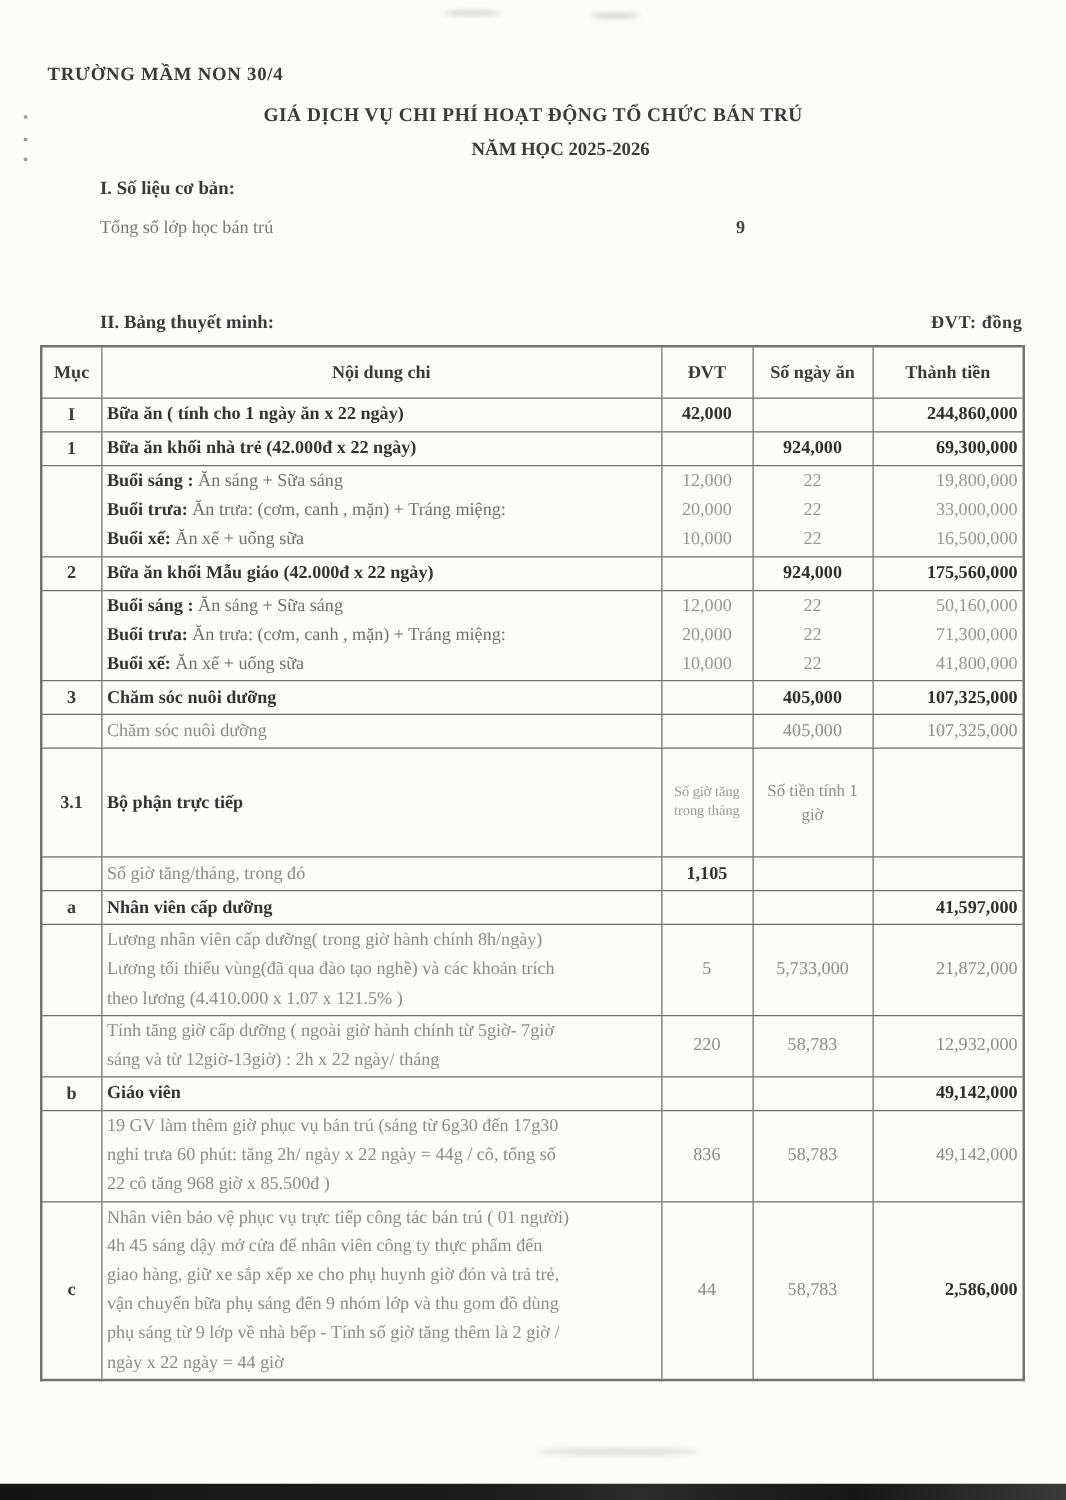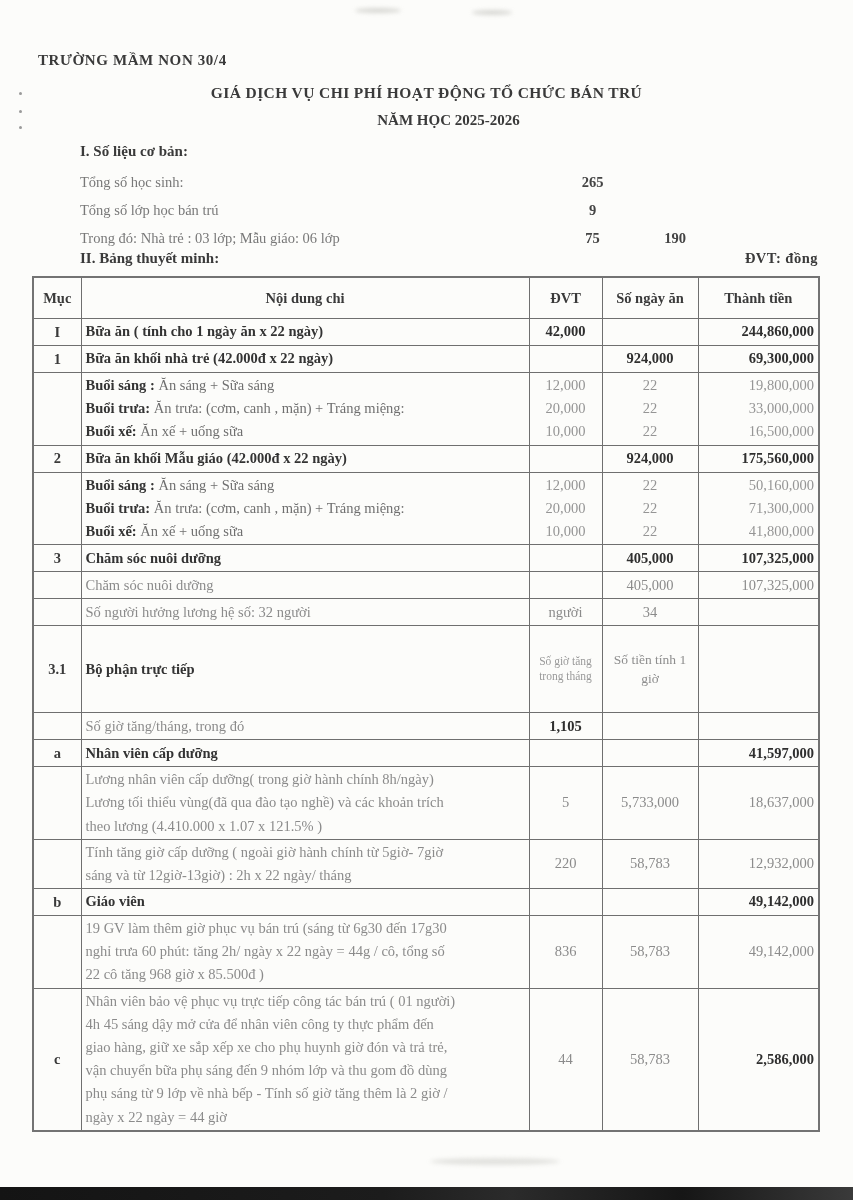--- a/index.html
+++ b/index.html
@@ -98,33 +98,23 @@
 
 <div class="page">
 
   <div class="school">TRƯỜNG MẦM NON 30/4</div>
   <div class="title1">GIÁ DỊCH VỤ CHI PHÍ HOẠT ĐỘNG TỔ CHỨC BÁN TRÚ</div>
   <div class="title2">NĂM HỌC 2025-2026</div>
   <div class="sec1">I. Số liệu cơ bản:</div>
 
   <div class="stats">
     <div class="stat-row">
-      <span class="lbl">Tổng số học sinh:</span>
-      <span class="v1">265</span>
-      <span class="v2"></span>
-    </div>
-    <div class="stat-row">
       <span class="lbl">Tổng số lớp học bán trú</span>
       <span class="v1">9</span>
       <span class="v2"></span>
-    </div>
-    <div class="stat-row">
-      <span class="lbl">Trong đó: Nhà trẻ : 03 lớp; Mẫu giáo: 06 lớp</span>
-      <span class="v1">75</span>
-      <span class="v2">190</span>
     </div>
   </div>
 
   <div class="sec2row">
     <span class="sec2">II. Bảng thuyết minh:</span>
     <span class="unit">ĐVT: đồng</span>
   </div>
 
   <table class="cost">
     <colgroup>
@@ -248,33 +238,20 @@
             <div class="line"><span>Chăm sóc nuôi dưỡng</span></div>
           </td>
     <td class="c-dvt"></td>
     <td class="c-days">
             <div>405,000</div>
           </td>
     <td class="c-total">
             <div>107,325,000</div>
           </td>
   </tr>
-        <tr class="faded row-thin">
-    <td class="c-muc"><span></span></td>
-    <td class="c-content">
-            <div class="line"><span>Số người hưởng lương hệ số: 32 người</span></div>
-          </td>
-    <td class="c-dvt">
-            <div>người</div>
-          </td>
-    <td class="c-days">
-            <div>34</div>
-          </td>
-    <td class="c-total"></td>
-  </tr>
         <tr class="subhead">
     <td class="c-muc"><span>3.1</span></td>
     <td class="c-content">
             <div class="line"><span class="b">Bộ phận trực tiếp</span></div>
           </td>
     <td class="c-dvt">
             <div>Số giờ tăng trong tháng</div>
           </td>
     <td class="c-days">
             <div>Số tiền tính 1 giờ</div>
@@ -310,21 +287,21 @@
             <div class="line"><span>Lương tối thiểu vùng(đã qua đào tạo nghề) và các khoản trích</span></div>
             <div class="line"><span>theo lương (4.410.000 x 1.07 x 121.5% )</span></div>
           </td>
     <td class="c-dvt">
             <div>5</div>
           </td>
     <td class="c-days">
             <div>5,733,000</div>
           </td>
     <td class="c-total">
-            <div>18,637,000</div>
+            <div>21,872,000</div>
           </td>
   </tr>
         <tr class="faded">
     <td class="c-muc"><span></span></td>
     <td class="c-content">
             <div class="line"><span>Tính tăng giờ cấp dưỡng ( ngoài giờ hành chính từ 5giờ- 7giờ</span></div>
             <div class="line"><span>sáng và từ 12giờ-13giờ) : 2h  x 22 ngày/ tháng</span></div>
           </td>
     <td class="c-dvt">
             <div>220</div>

